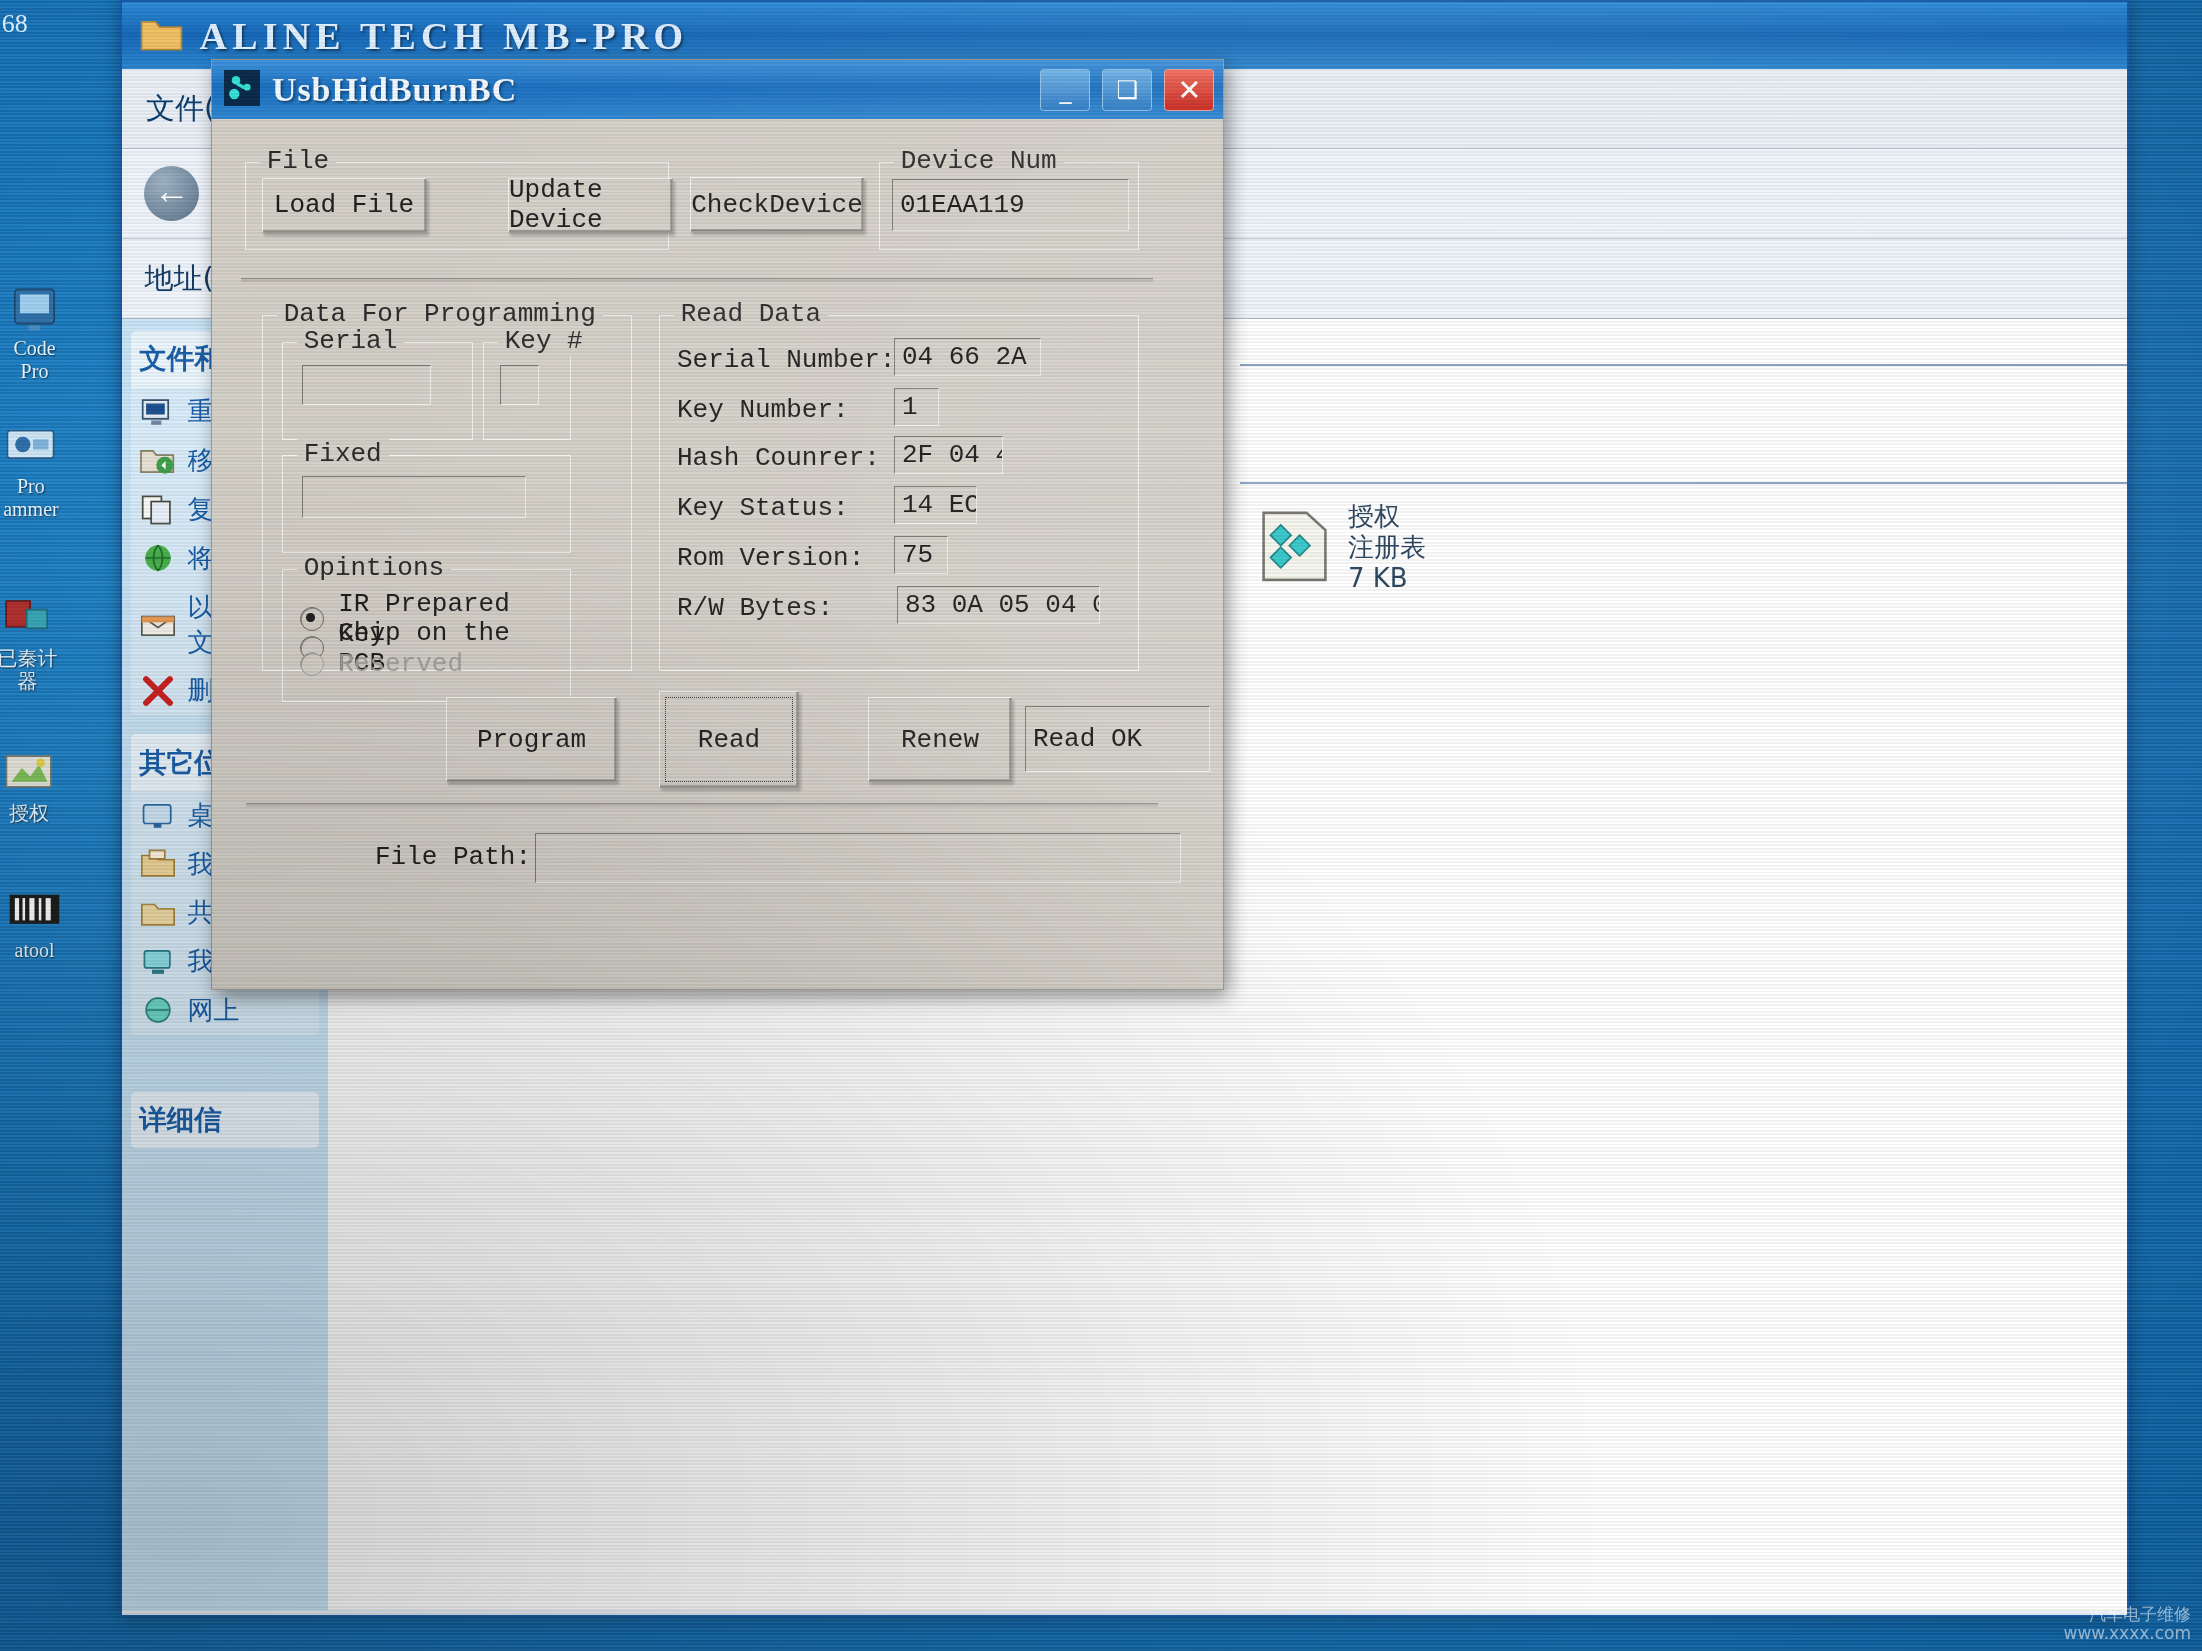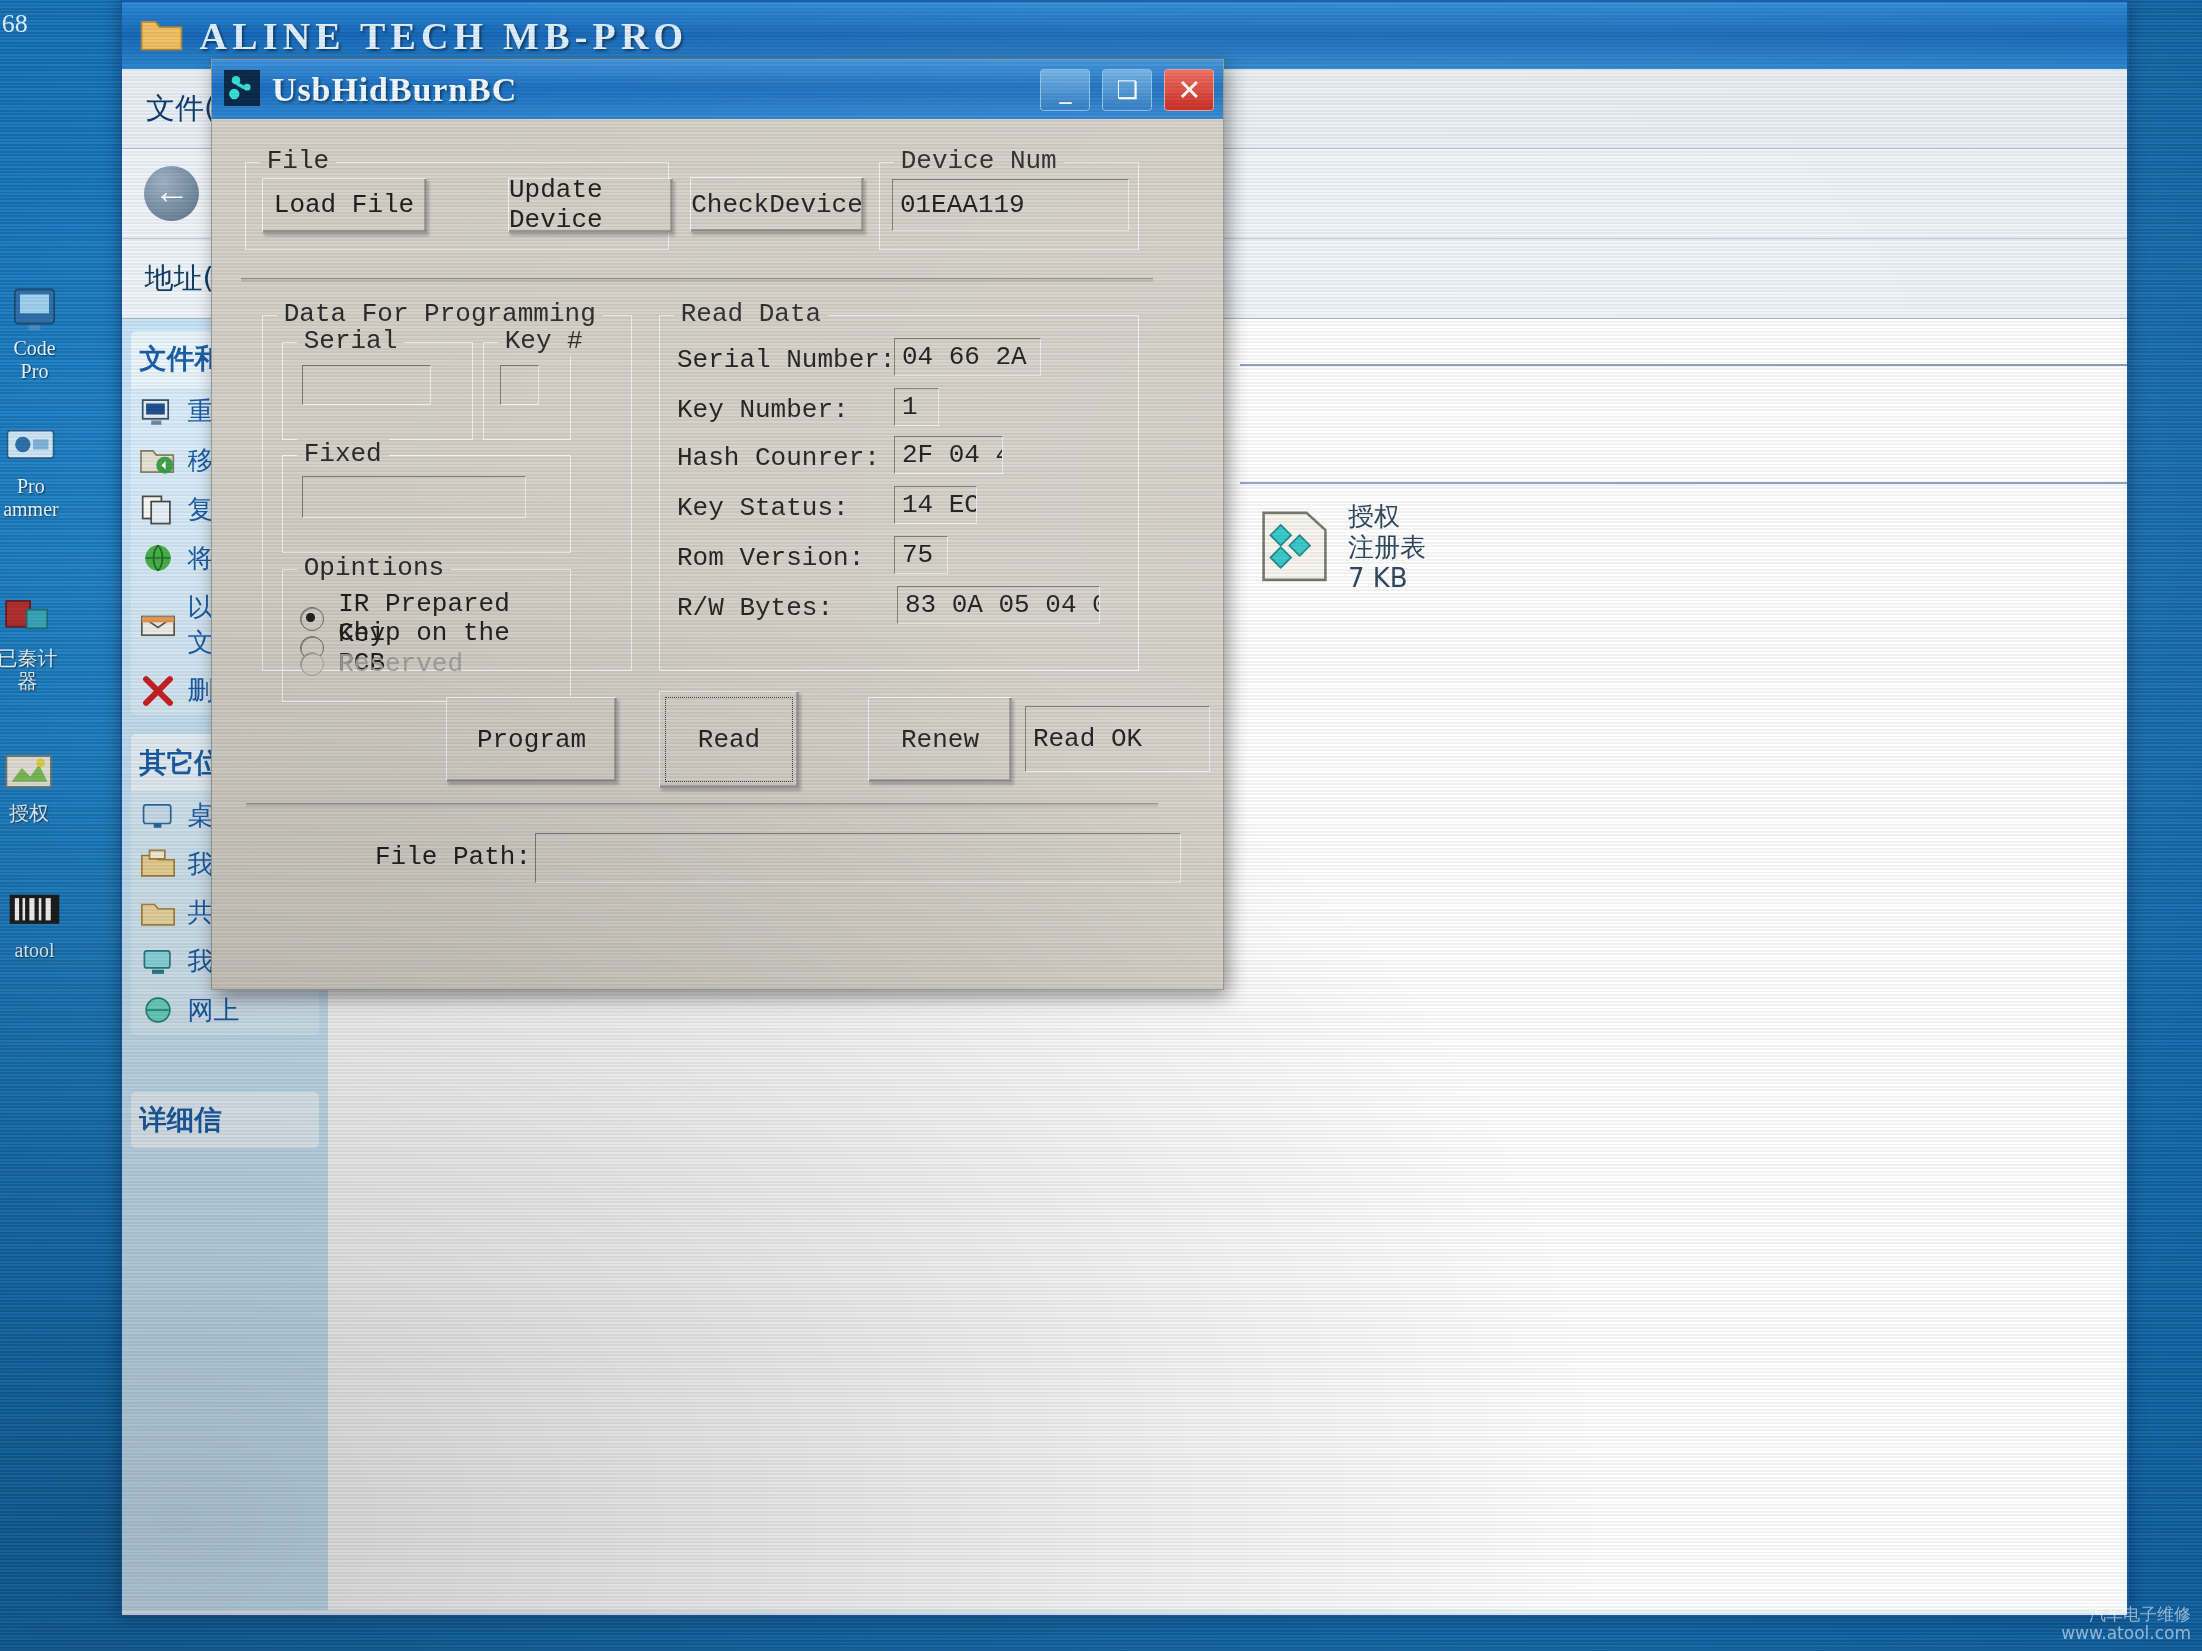--- a/index.html
+++ b/index.html
@@ -479,14 +479,14 @@
     <span class="lab" style="left:163px;top:723px;">File Path:</span>
     <div class="edit" style="position:absolute;left:323px;top:714px;width:637px;height:48px;">
       <span></span>
     </div>
   </div>
 </div>
 
 <div id="glare"></div>
 <div id="scan"></div>
 <div class="wm" style="white-space:pre-line">汽车电子维修
-www.atool.com</div>
+www.xxxx.com</div>
 
 
 </body></html>

